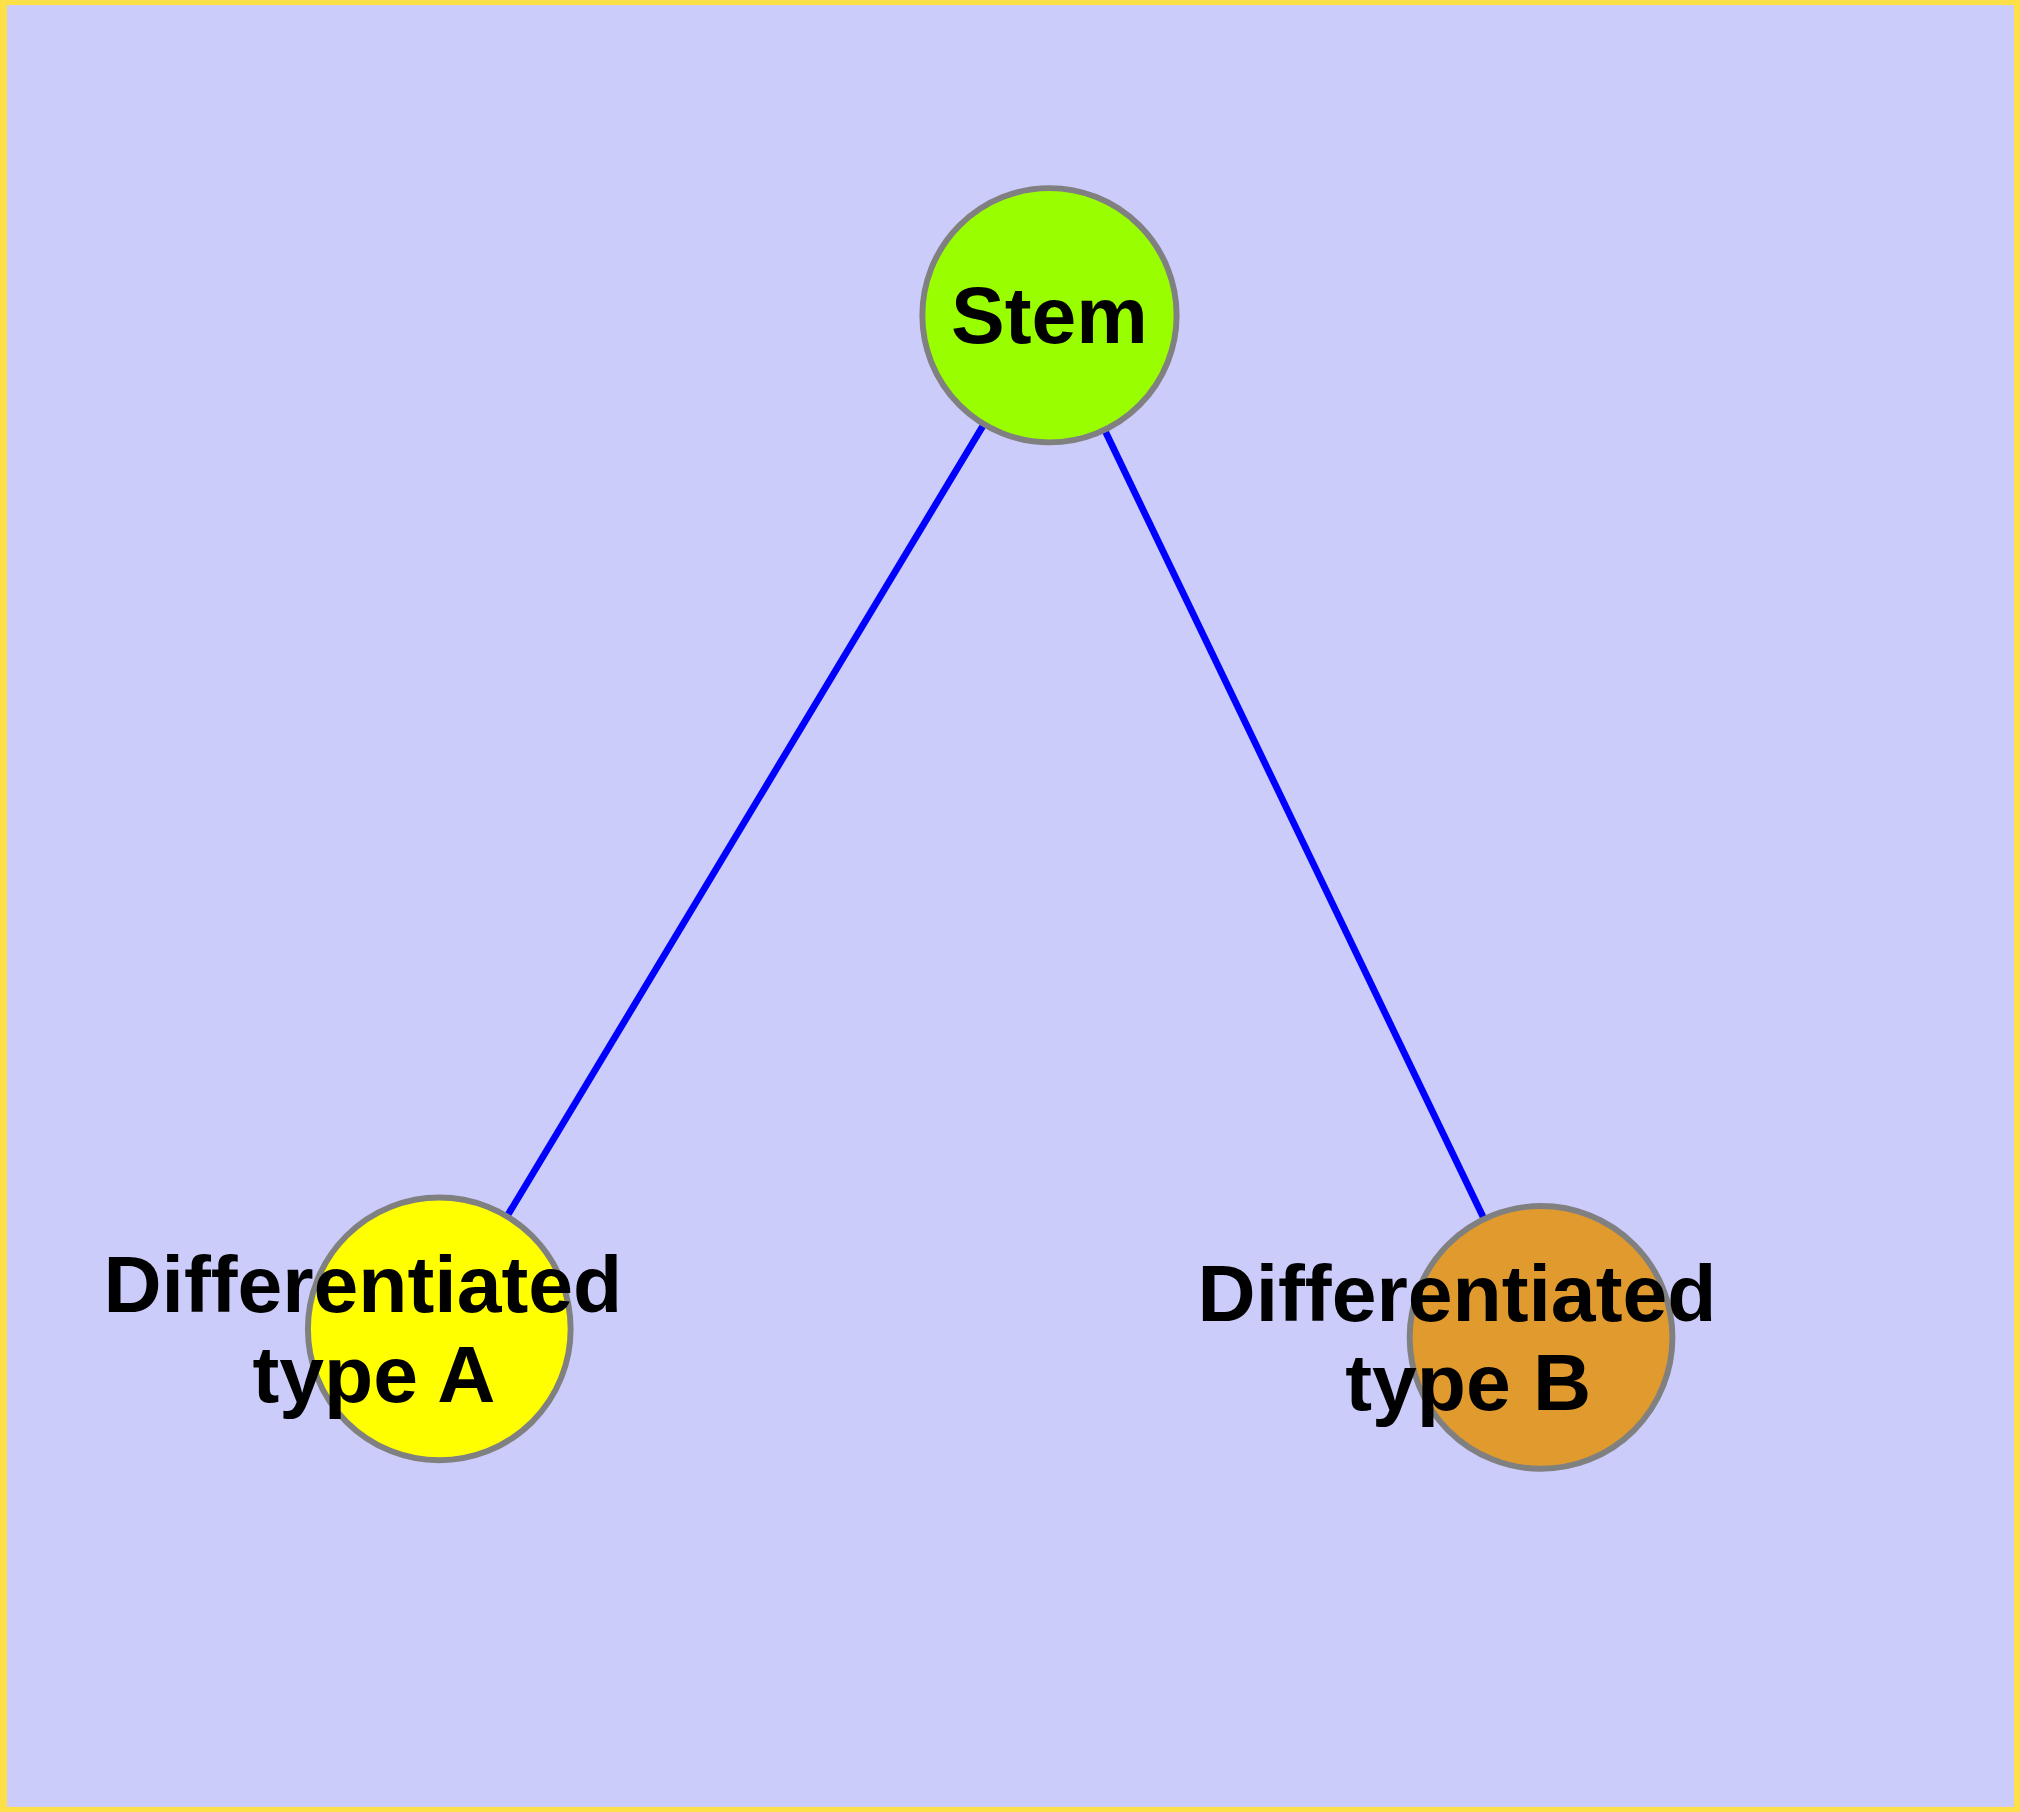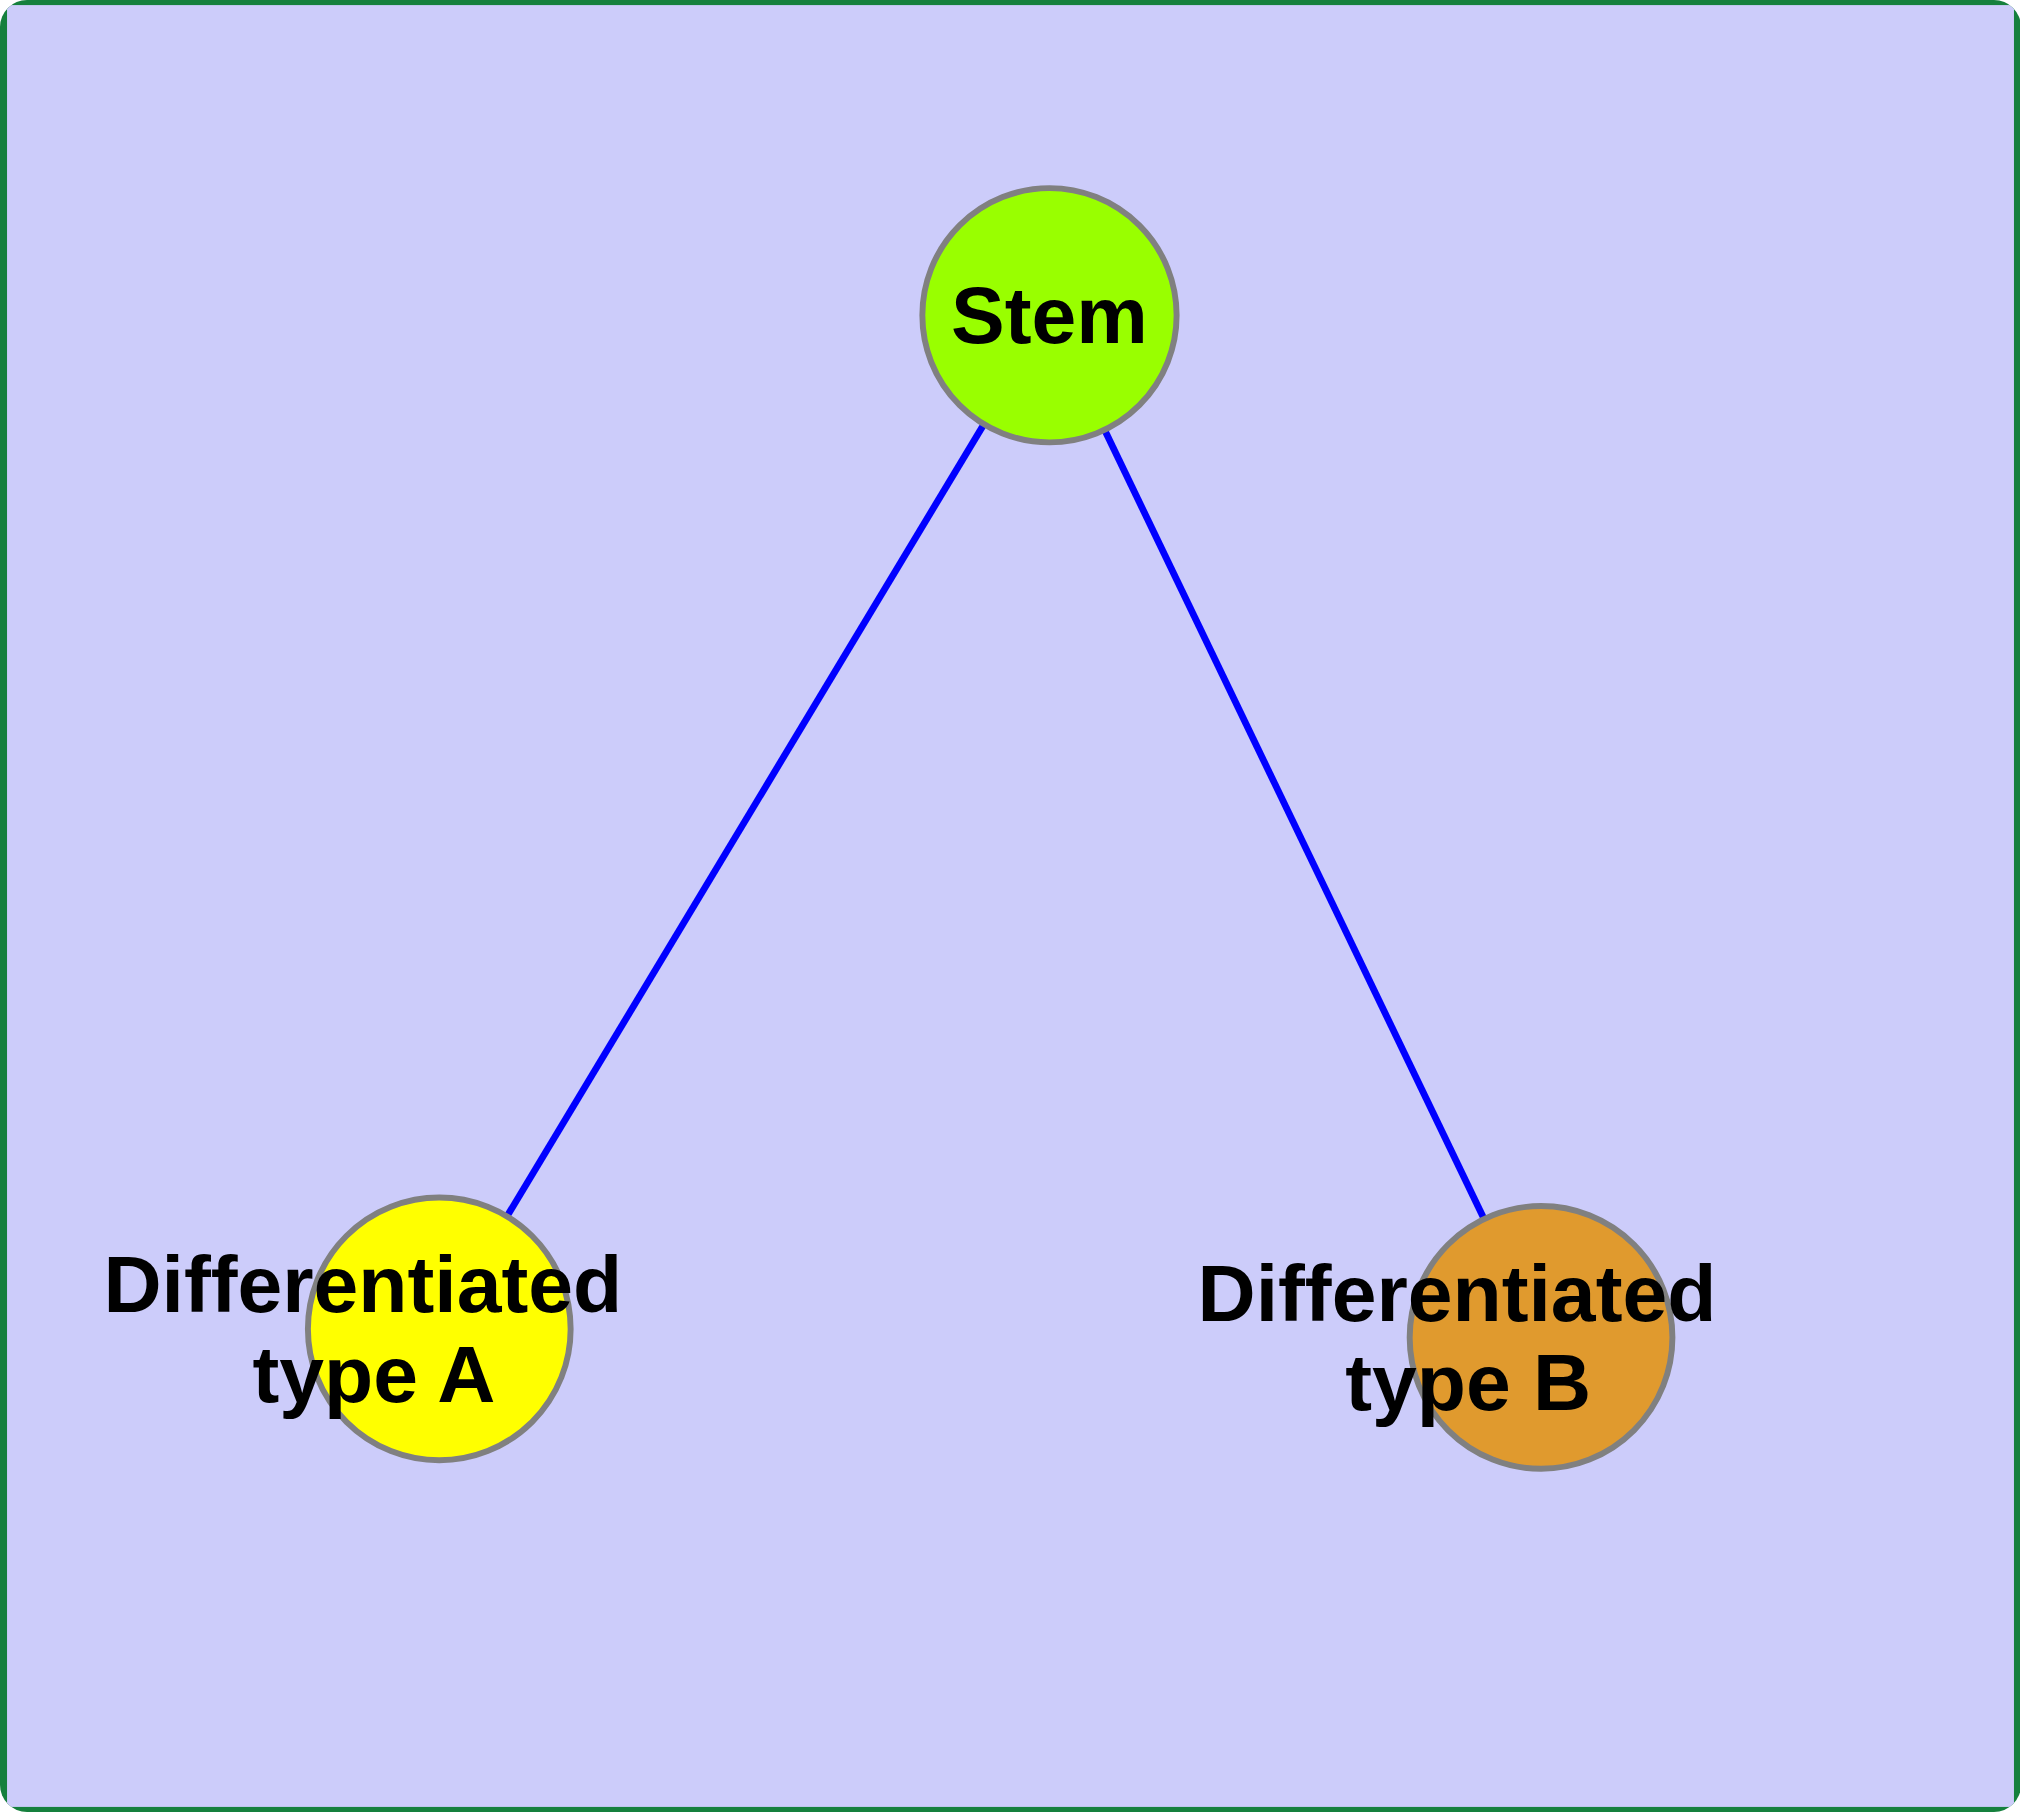--- a/index.html
+++ b/index.html
@@ -4,23 +4,22 @@
 <style>
   html, body {
     margin: 0;
     padding: 0;
     background: #ffffff;
   }
   #canvas {
     position: relative;
     width: 2021px;
     height: 1812px;
-    background: #15803d;
+    background: #fde047;
     overflow: hidden;
-    border-radius: 27px;
   }
   #graph-svg {
     display: block;
     width: 2021px;
     height: 1812px;
   }
   .node-label {
     font-family: "Liberation Sans", sans-serif;
     font-weight: bold;
     fill: #000000;

